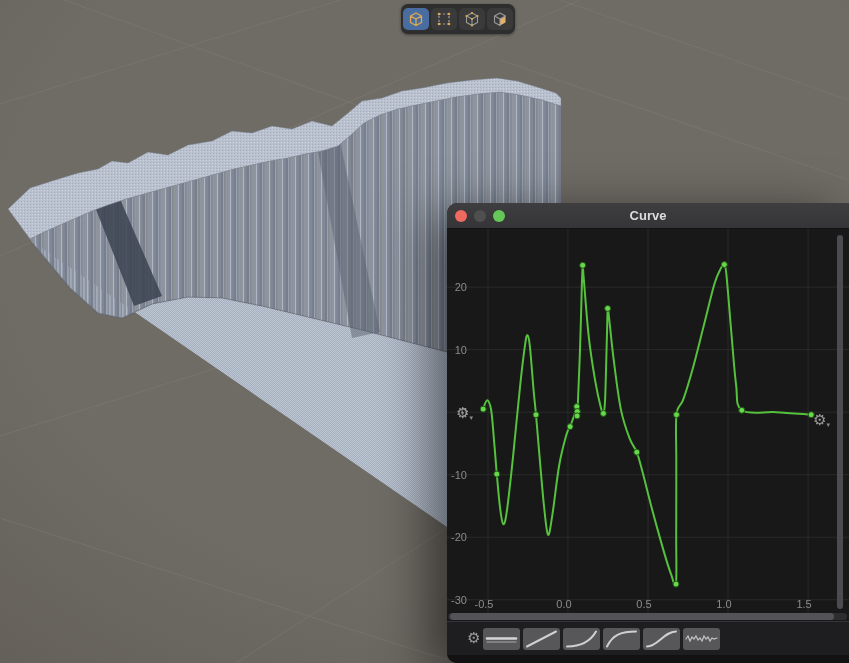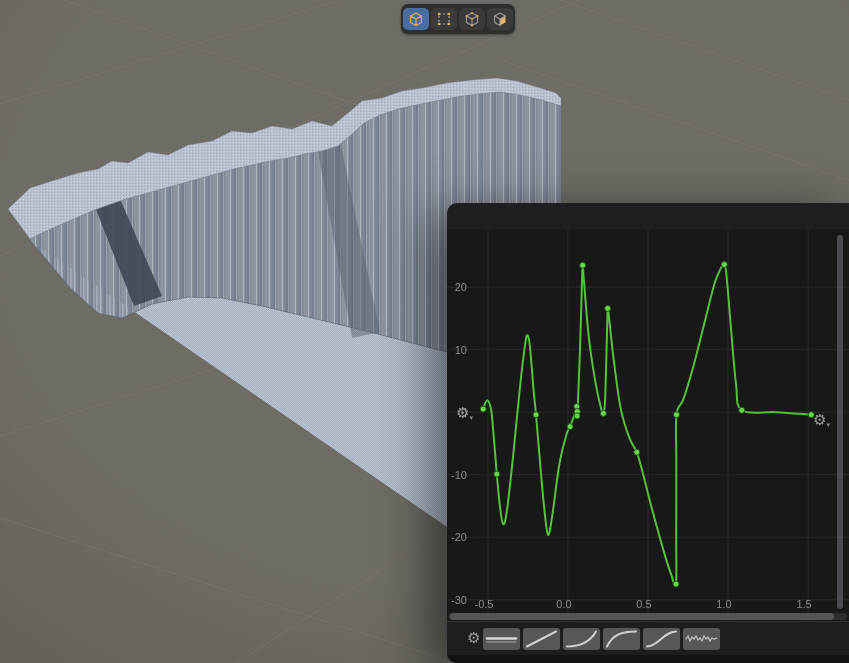--- a/index.html
+++ b/index.html
@@ -121,20 +121,26 @@
   </button>
   <button class="vbtn">
     <svg width="16" height="16" viewBox="0 0 16 16">
       <path d="M13.5,5 L8,8 V14.5 L13.5,11.5 Z" fill="#e3b268" stroke="none"></path>
       <path d="M8,2 L13.5,5 8,8 2.5,5 Z M2.5,5 V11.5 L8,14.5 V8" fill="none" stroke="#9a9a9a" stroke-width="1.1" stroke-linejoin="round"></path>
     </svg>
   </button>
 </div>
 
 <div class="window">
+  <div class="titlebar">
+    <button class="tl close" style="background: rgb(237, 106, 95);"></button>
+    <button class="tl min" style="background: rgb(79, 79, 79);"></button>
+    <button class="tl max" style="background: rgb(101, 199, 88);"></button>
+    <div class="title">Curve</div>
+  </div>
 
   <div class="plotwrap">
     <svg id="plot-svg" width="402" height="392" viewBox="0 0 402 392">
         <rect x="0" y="0" width="402" height="392" fill="#181818"></rect>
         <line x1="40.96815286624204" y1="0" x2="40.96815286624204" y2="392" stroke="#2a2a2c" stroke-width="1"></line>
         <line x1="120.98407643312102" y1="0" x2="120.98407643312102" y2="392" stroke="#2a2a2c" stroke-width="1"></line>
         <line x1="201" y1="0" x2="201" y2="392" stroke="#2a2a2c" stroke-width="1"></line>
         <line x1="281.015923566879" y1="0" x2="281.015923566879" y2="392" stroke="#2a2a2c" stroke-width="1"></line>
         <line x1="361.031847133758" y1="0" x2="361.031847133758" y2="392" stroke="#2a2a2c" stroke-width="1"></line>
         <line x1="0" y1="370.7432216905901" x2="402" y2="370.7432216905901" stroke="#2a2a2c" stroke-width="1"></line>

